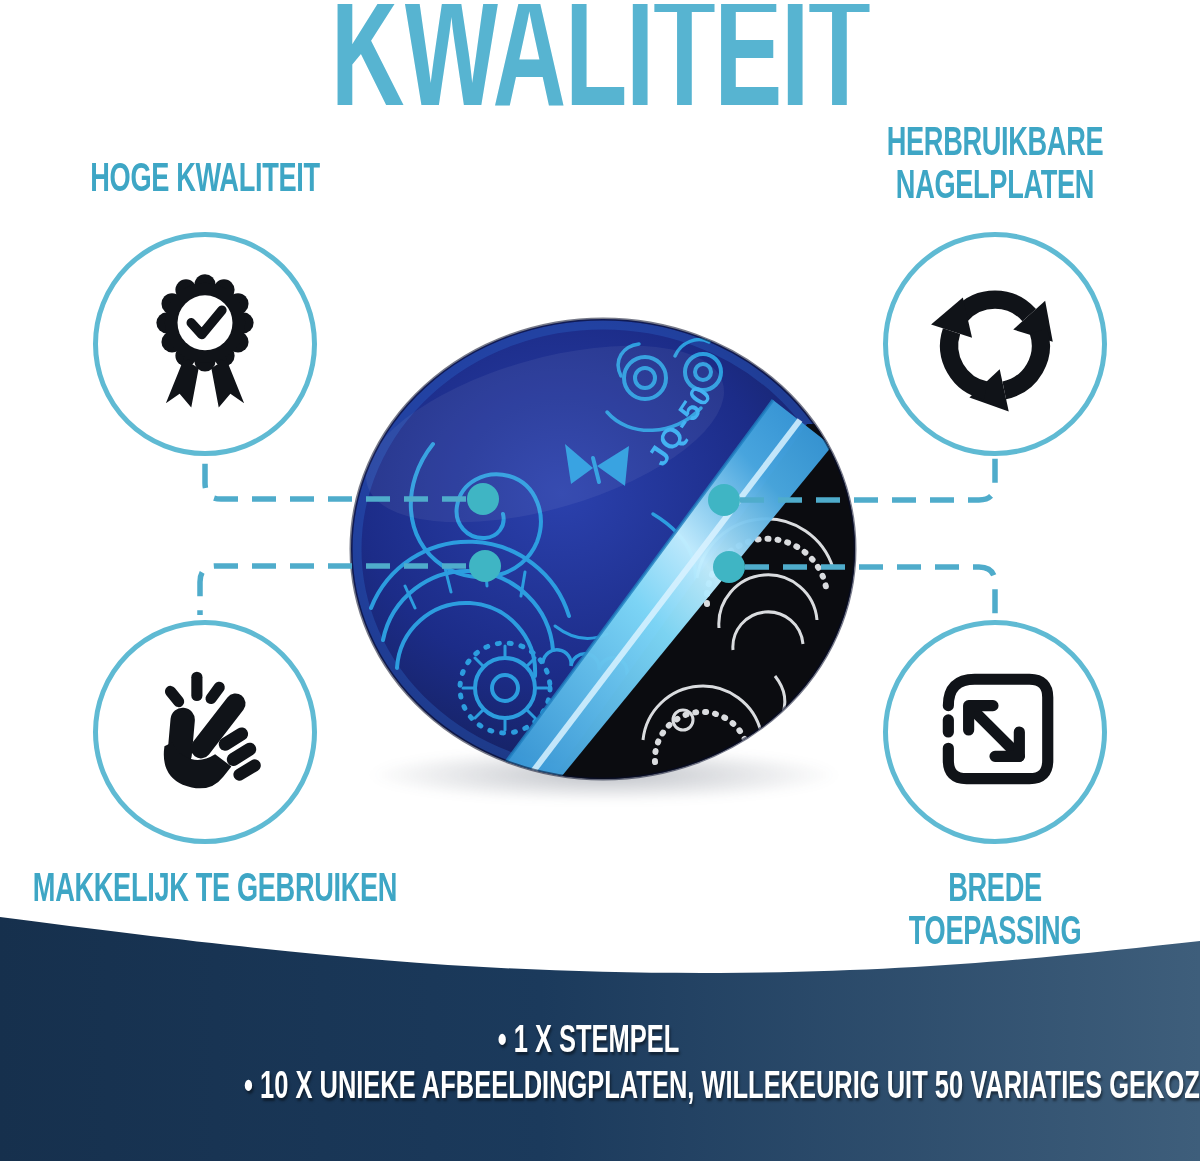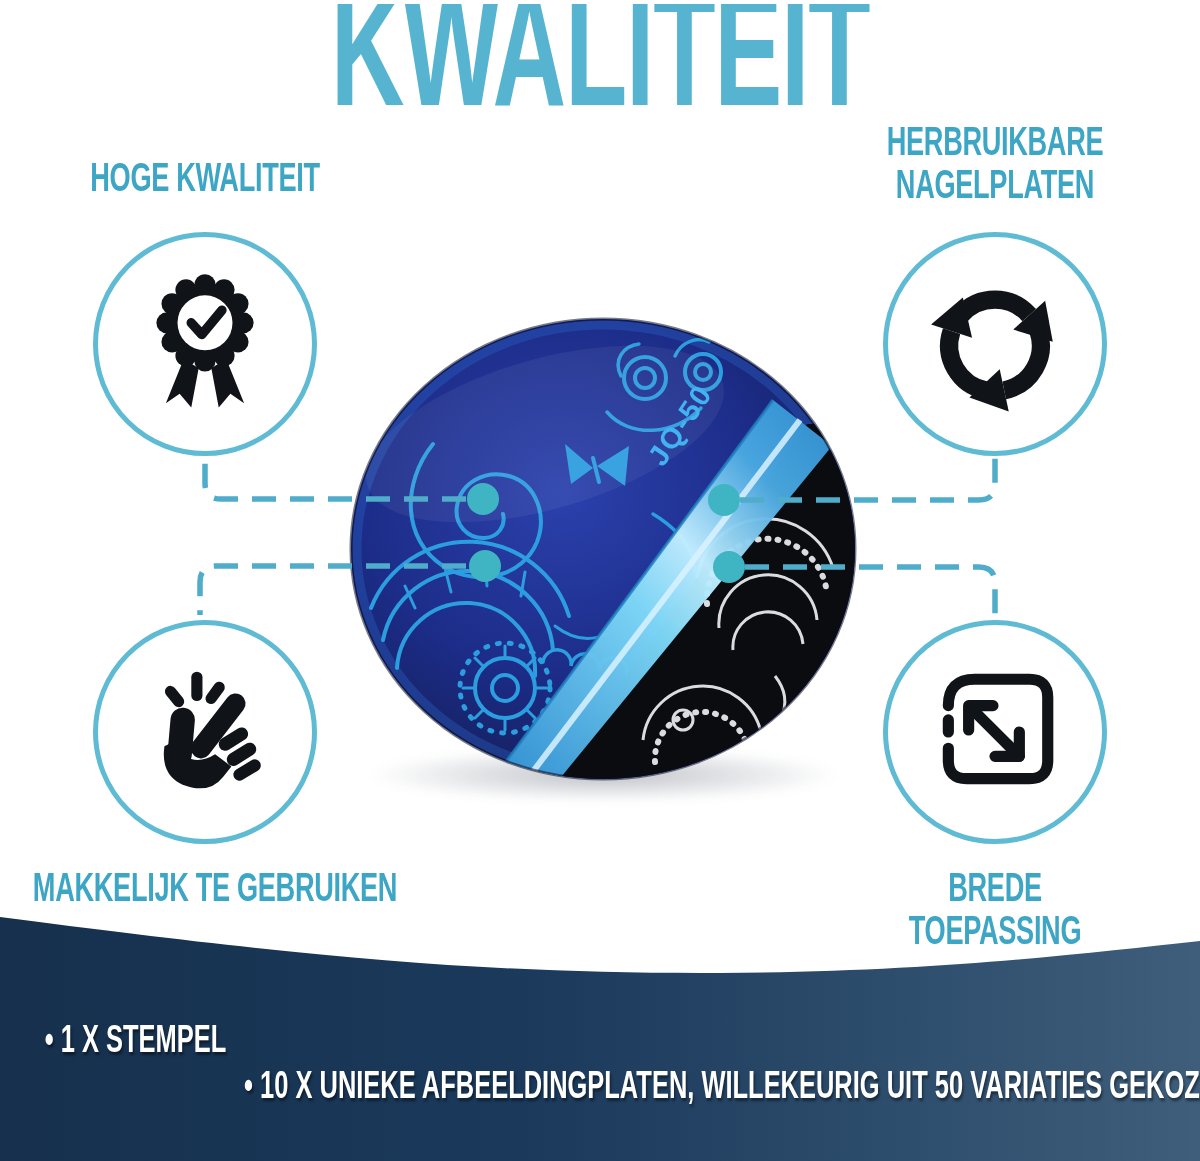--- a/index.html
+++ b/index.html
@@ -36,21 +36,21 @@
   
   .connectors{position:absolute;left:0;top:0;z-index:3;pointer-events:none;}
   .plate{position:absolute;left:345px;top:312px;z-index:2;}
   .plate-shadow{
     position:absolute;left:368px;top:744px;width:472px;height:54px;border-radius:50%;
     background:radial-gradient(closest-side,rgba(40,50,70,.30),rgba(40,50,70,0));
     filter:blur(4px);z-index:1;
   }
   .wave{position:absolute;left:0;top:900px;z-index:2;}
   
-  .included{position:absolute;left:0;top:1012px;width:1176px;z-index:3;}
+  .included{position:absolute;left:0;top:1012px;width:1176px;text-align:center;z-index:3;}
   .included-line{display:block;line-height:46px;height:46px;}
   .included-line>span{
     display:inline-block;white-space:nowrap;transform:scaleX(0.67);
     font-size:38px;font-weight:bold;color:#ffffff;letter-spacing:0;
     text-shadow:2px 3px 3px rgba(0,0,0,.45);
   }
 </style>
 </head>
 <body>
 

